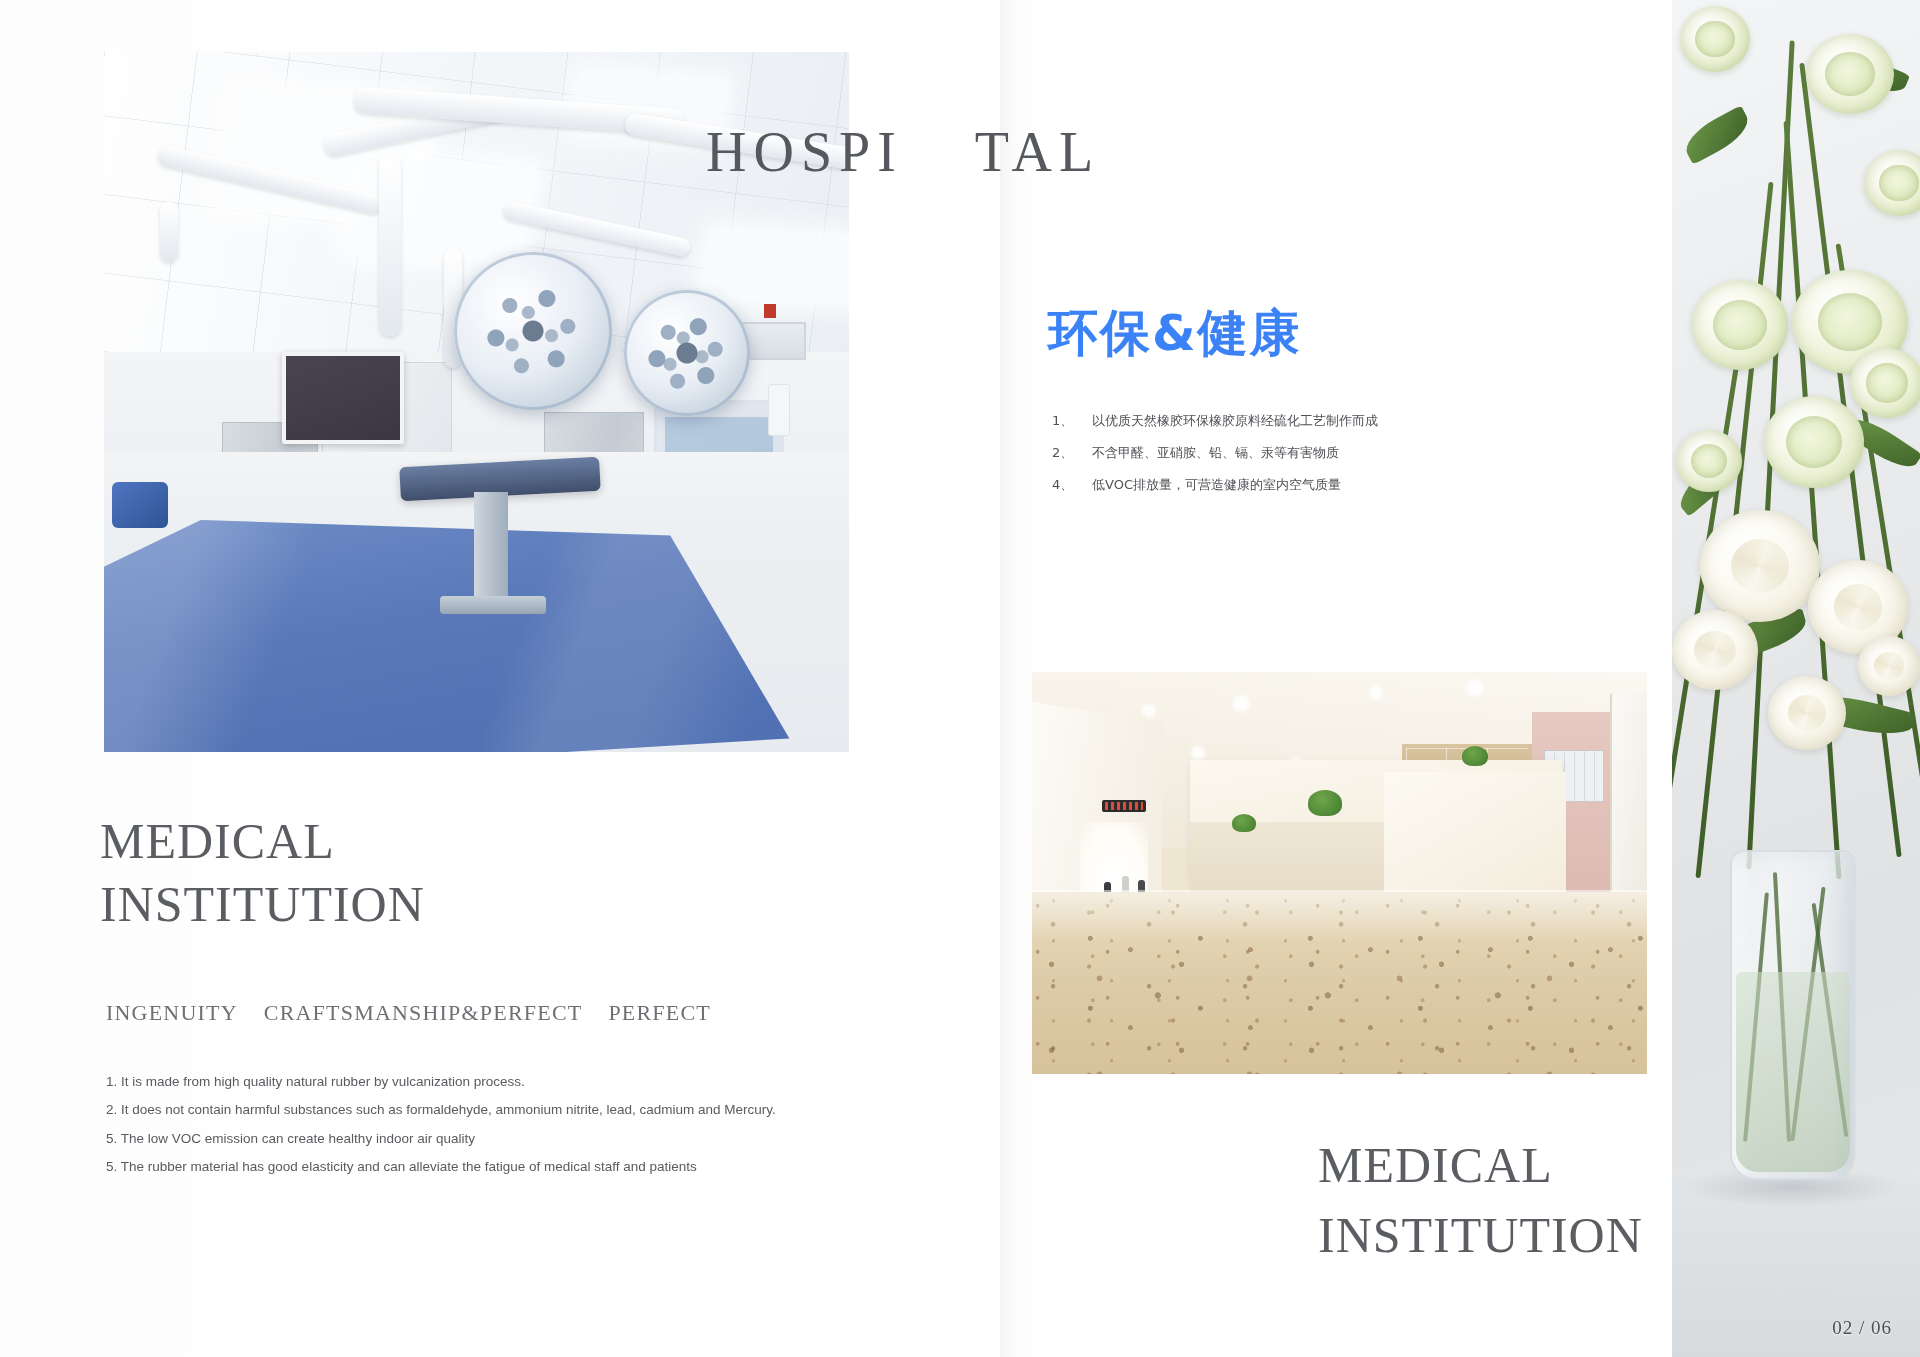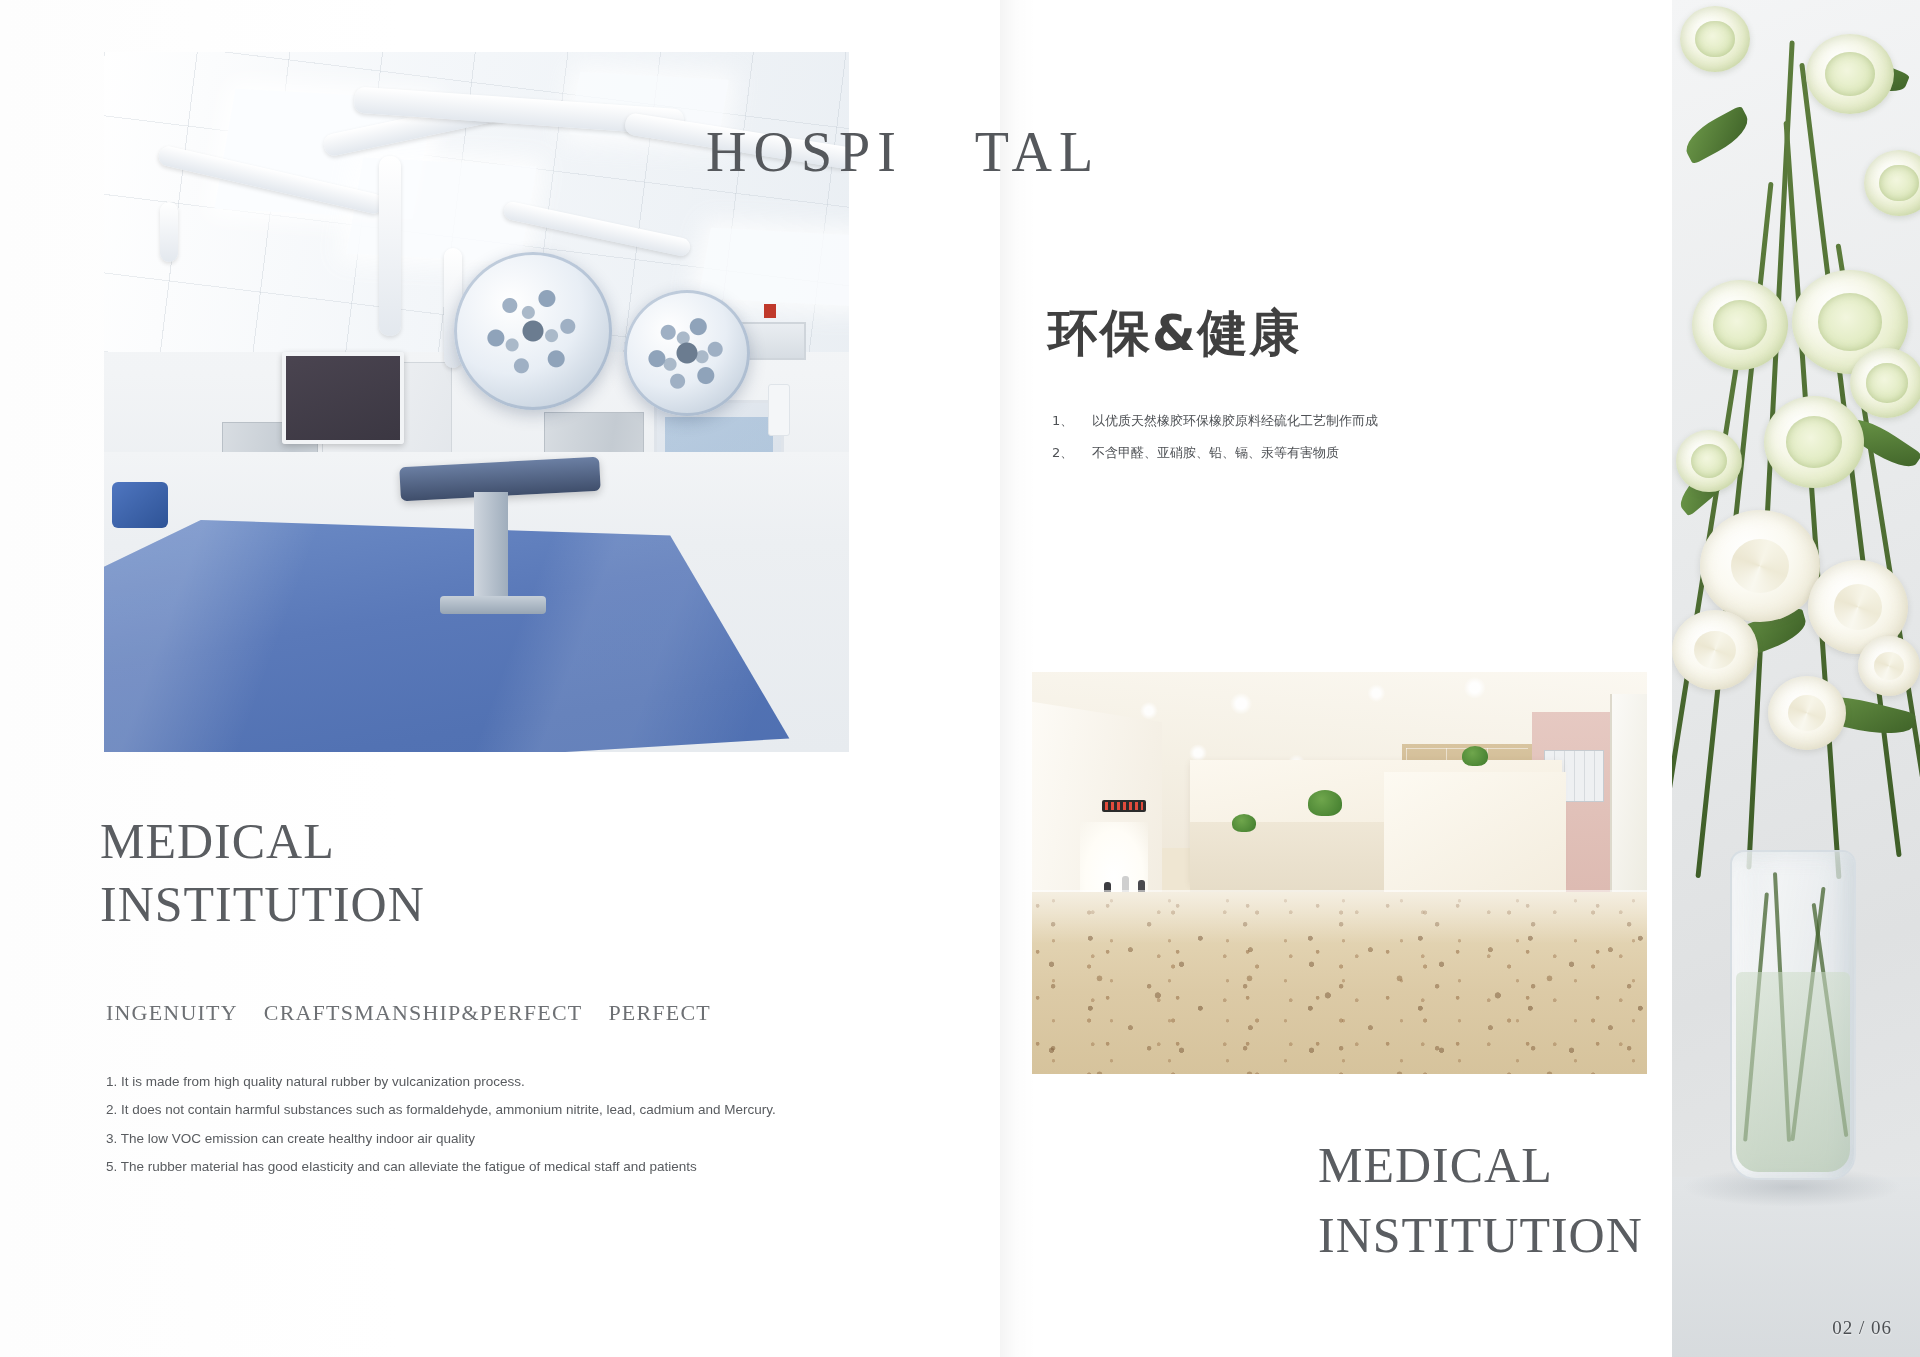--- a/index.html
+++ b/index.html
@@ -209,21 +209,21 @@
     position:absolute; left:106px; top:1068px;
     font-family:"Liberation Sans", sans-serif;
     font-size:13.5px; line-height:2.1; color:#585b5f;
   }
   .en-list li { list-style:none; white-space:nowrap; }
 
   
   .cn-title {
     position:absolute; left:1048px; top:300px;
     font-family:"DejaVu Sans", sans-serif;
-    font-weight:bold; font-size:50px; letter-spacing:2px; color:#404040;
+    font-weight:bold; font-size:50px; letter-spacing:2px; color:#3b82f6;
   }
   .cn-list {
     position:absolute; left:1052px; top:405px;
     font-family:"DejaVu Sans", sans-serif;
     font-size:13px; line-height:2.45; color:#4e5155;
   }
   .cn-list li { list-style:none; white-space:nowrap; }
   .cn-list .num { display:inline-block; width:40px; }
 
   
@@ -470,29 +470,30 @@
     <div>INSTITUTION</div>
   </div>
 
   <div class="tagline">
     <span>INGENUITY</span><span class="sp"></span><span>CRAFTSMANSHIP&amp;PERFECT</span><span class="sp"></span><span>PERFECT</span>
   </div>
 
   <ul class="en-list">
     <li>1. It is made from high quality natural rubber by vulcanization process.</li>
     <li>2. It does not contain harmful substances such as formaldehyde, ammonium nitrite, lead, cadmium and Mercury.</li>
-    <li>3. The low VOC emission can create healthy indoor air quality</li>
+    <li>5. The low VOC emission can create healthy indoor air quality</li>
     <li>5. The rubber material has good elasticity and can alleviate the fatigue of medical staff and patients</li>
   </ul>
 
   <div class="cn-title">环保&amp;健康</div>
 
   <ul class="cn-list">
     <li><span class="num">1、</span><span>以优质天然橡胶环保橡胶原料经硫化工艺制作而成</span></li>
     <li><span class="num">2、</span><span>不含甲醛、亚硝胺、铅、镉、汞等有害物质</span></li>
+    <li><span class="num">4、</span><span>低VOC排放量，可营造健康的室内空气质量</span></li>
   </ul>
 
   <div class="photo-corridor">
     <div class="cor-ceil"></div>
     <div class="cor-leftwall"></div>
     <div class="cor-bright"></div>
     <div class="cor-pinkwall"></div>
     <div class="cor-shelf"></div>
     <div class="cor-cabinet"></div>
     <div class="cor-door"></div>

